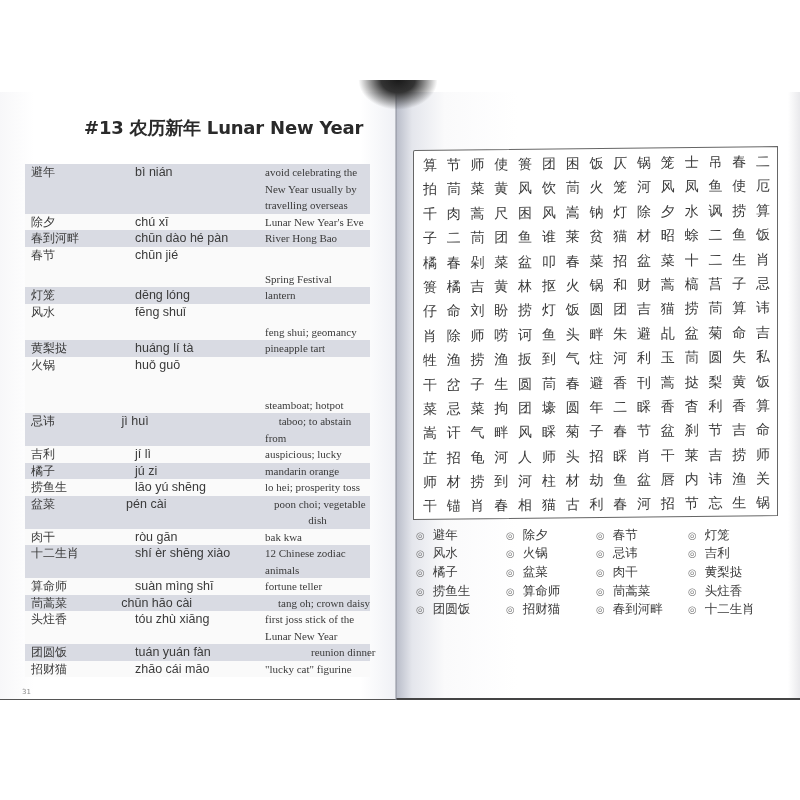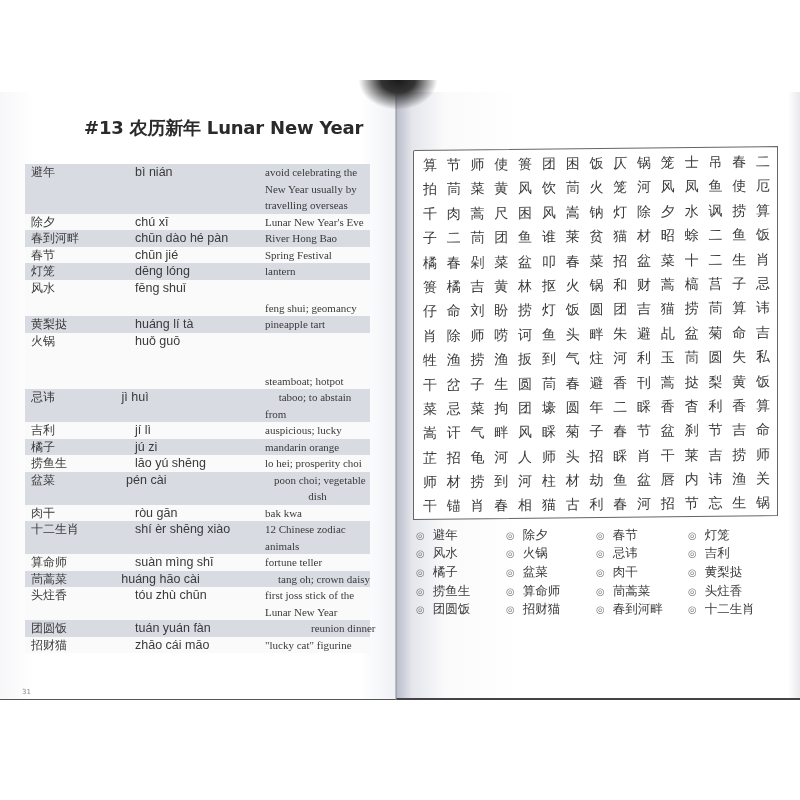--- a/index.html
+++ b/index.html
@@ -83,21 +83,21 @@
           <div class="c3" style="white-space: nowrap;">Lunar New Year's Eve</div>
         </div>
         <div class="vrow shade">
           <div class="c1">春到河畔</div>
           <div class="c2">chūn dào hé pàn</div>
           <div class="c3" style="white-space: nowrap;">River Hong Bao</div>
         </div>
         <div class="vrow plain">
           <div class="c1">春节</div>
           <div class="c2">chūn jié</div>
-          <div class="c3" style="white-space: nowrap;">Spring Festival</div>
+          <div class="c3" style="white-space: nowrap; margin-top: 24px;">Spring Festival</div>
         </div>
         <div class="vrow shade">
           <div class="c1">灯笼</div>
           <div class="c2">dēng lóng</div>
           <div class="c3" style="white-space: nowrap;">lantern</div>
         </div>
         <div class="vrow plain">
           <div class="c1">风水</div>
           <div class="c2">fēng shuǐ</div>
           <div class="c3" style="white-space: nowrap; margin-top: 20px;">feng shui; geomancy</div>
@@ -128,21 +128,21 @@
           <div class="c3" style="white-space: nowrap;">auspicious; lucky</div>
         </div>
         <div class="vrow shade">
           <div class="c1">橘子</div>
           <div class="c2">jú zi</div>
           <div class="c3" style="white-space: nowrap;">mandarin orange</div>
         </div>
         <div class="vrow plain">
           <div class="c1">捞鱼生</div>
           <div class="c2">lāo yú shēng</div>
-          <div class="c3" style="white-space: nowrap;">lo hei; prosperity choi</div>
+          <div class="c3" style="white-space: nowrap;">lo hei; prosperity toss</div>
         </div>
         <div class="vrow shade">
           <div class="c1">盆菜</div>
           <div class="c2">pén cài</div>
           <div class="c3" style="white-space: nowrap; margin-left: 29px;">poon choi; vegetable</div>
         </div>
         <div class="vrow shade">
           <div class="c1"></div>
           <div class="c2"></div>
           <div class="c3" style="white-space: nowrap; text-align: center;">dish</div>
@@ -162,26 +162,26 @@
           <div class="c2"></div>
           <div class="c3" style="white-space: nowrap;">animals</div>
         </div>
         <div class="vrow plain">
           <div class="c1">算命师</div>
           <div class="c2">suàn mìng shī</div>
           <div class="c3" style="white-space: nowrap;">fortune teller</div>
         </div>
         <div class="vrow shade">
           <div class="c1">茼蒿菜</div>
-          <div class="c2">huáng hāo cài</div>
+          <div class="c2">chūn hāo cài</div>
           <div class="c3" style="white-space: nowrap; margin-left: 44px;">tang oh; crown daisy</div>
         </div>
         <div class="vrow plain">
           <div class="c1">头炷香</div>
-          <div class="c2">tóu zhù chūn</div>
+          <div class="c2">tóu zhù xiāng</div>
           <div class="c3" style="white-space: nowrap;">first joss stick of the</div>
         </div>
         <div class="vrow plain">
           <div class="c1"></div>
           <div class="c2"></div>
           <div class="c3" style="white-space: nowrap;">Lunar New Year</div>
         </div>
         <div class="vrow shade">
           <div class="c1">团圆饭</div>
           <div class="c2">tuán yuán fàn</div>

